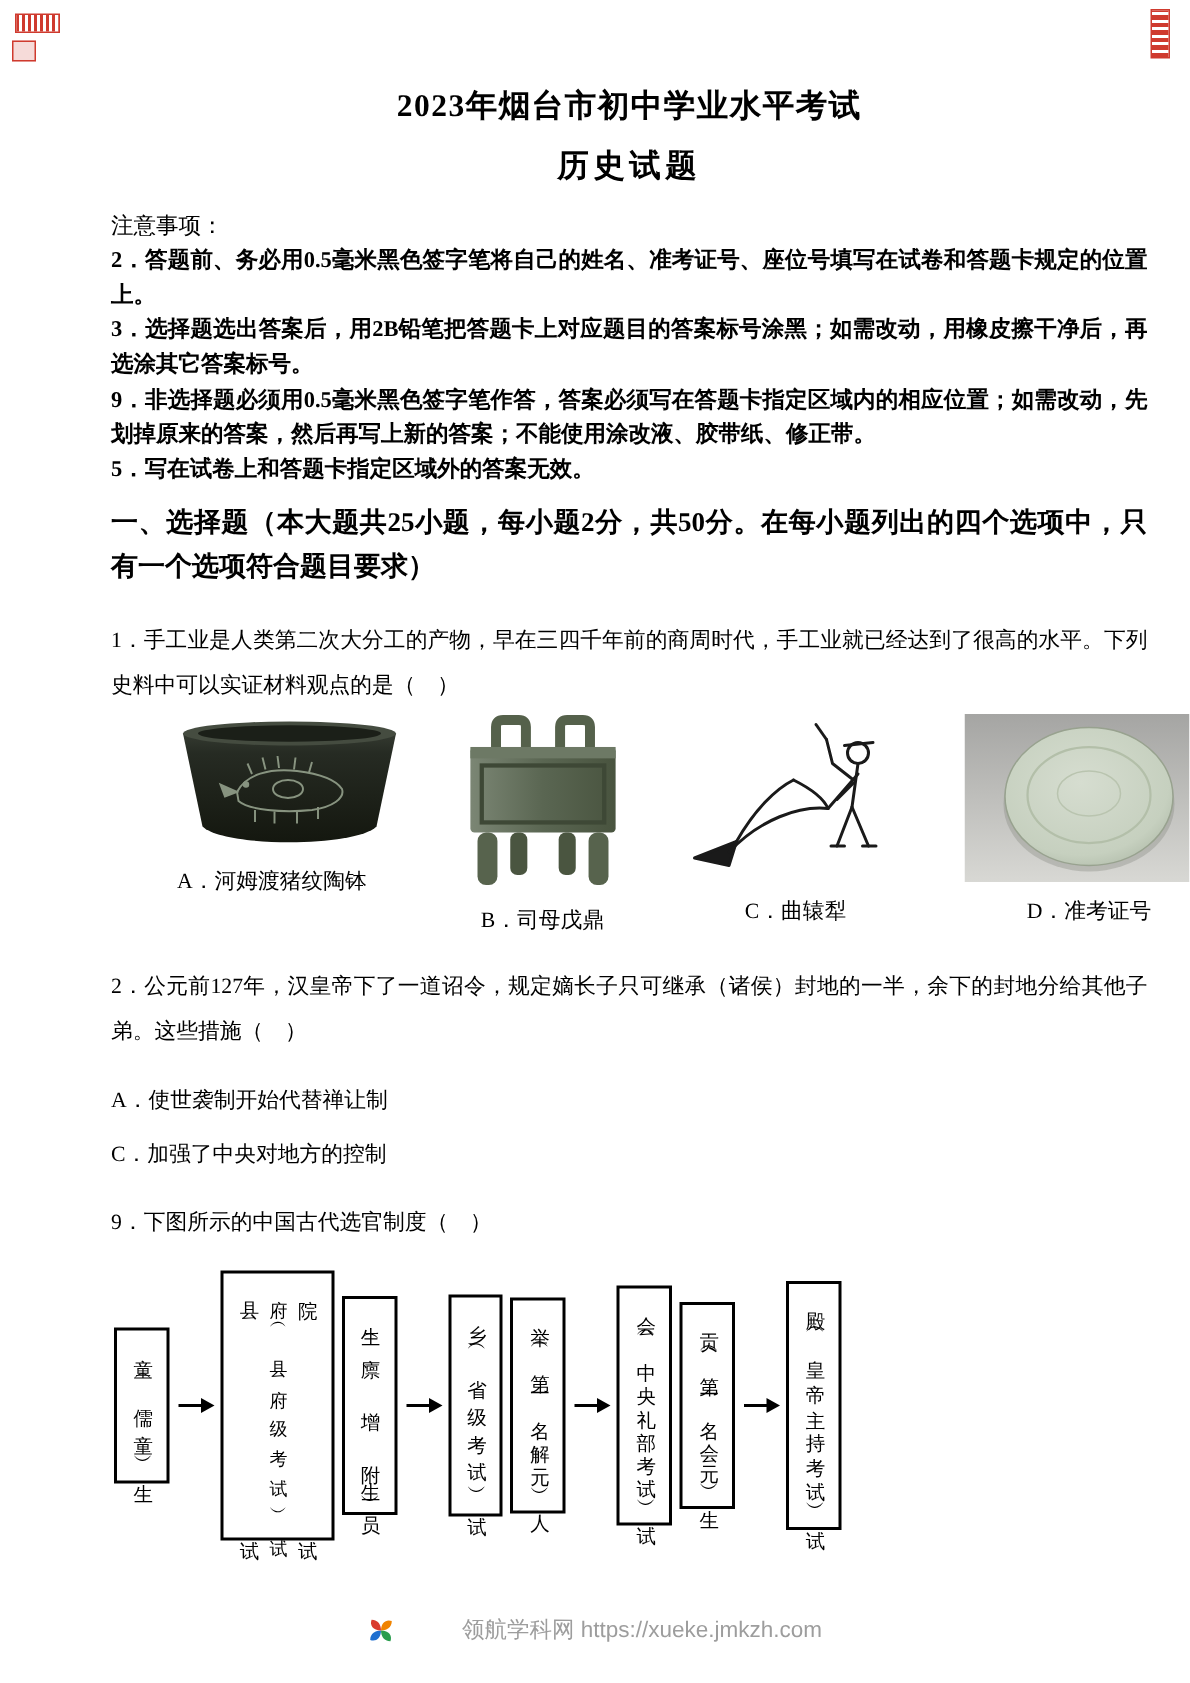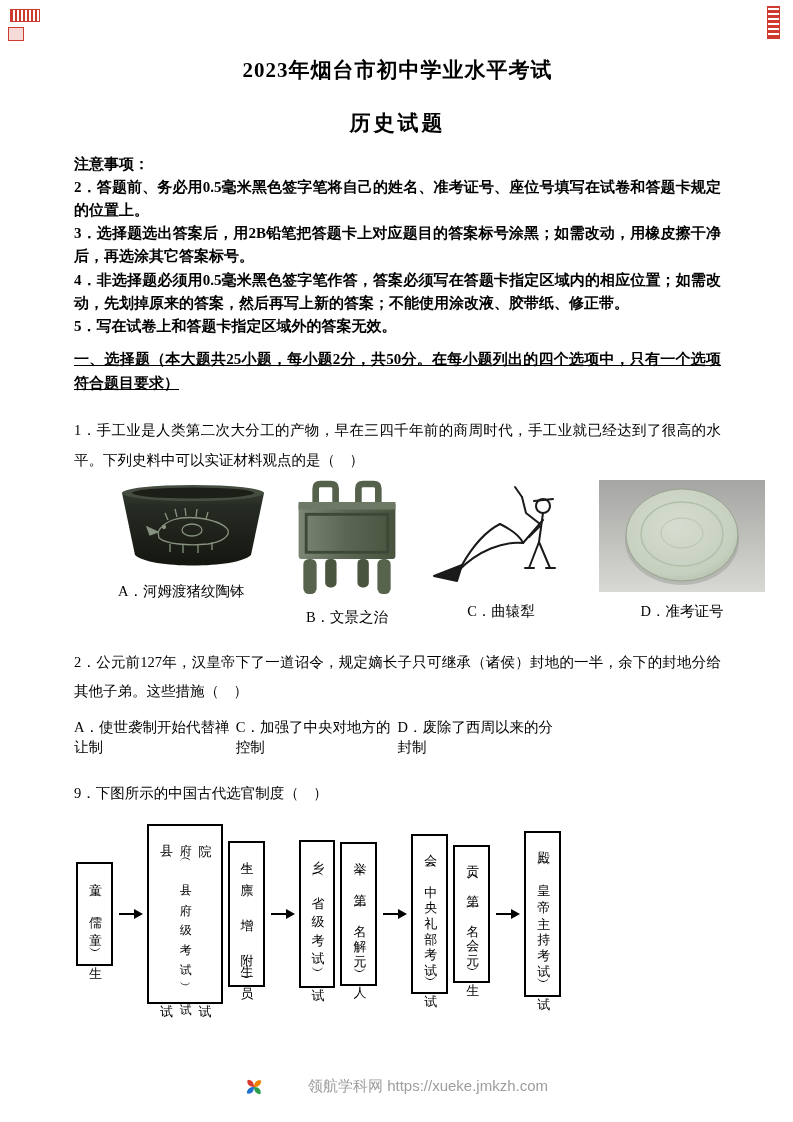--- a/index.html
+++ b/index.html
@@ -4,51 +4,51 @@
 <style>
   * { margin:0; padding:0; box-sizing:border-box; }
   html, body { background:#ffffff; }
   body {
     width:793px; height:1122px;
     font-family:"Liberation Serif","DejaVu Serif",serif;
     color:#000;
   }
   .page {
     position:relative; width:793px; height:1122px;
-    background:#fff; padding:56px 72px 0 74px; overflow:hidden;
+    background:#fff; padding:56px 28px 0 74px; overflow:hidden;
   }
 
   
   .stamp { position:absolute; }
   .stamp-a { left:10px; top:9px; width:30px; height:13px;
     border:1px solid #cf3a2e;
     background:repeating-linear-gradient(90deg,#cf3a2e 0 2px,transparent 2px 4px); }
   .stamp-b { left:8px; top:27px; width:16px; height:14px;
     border:1.5px solid #cf3a2e; background:rgba(207,58,46,.18); }
   .stamp-c { right:13px; top:6px; width:13px; height:33px;
     border:1px solid #cf3a2e;
     background:repeating-linear-gradient(0deg,#cf3a2e 0 3px,transparent 3px 5px); }
 
   .title   { text-align:center; font-size:21px; font-weight:bold; letter-spacing:1px; }
-  .subtitle{ text-align:center; font-size:21px; font-weight:bold; letter-spacing:3px; margin-top:25px; }
+  .subtitle{ text-align:center; font-size:21px; font-weight:bold; letter-spacing:3px; margin-top:12px; }
 
   .notice { margin-top:16px; }
-  .notice-heading { font-size:15px; font-weight:bold; line-height:1.5; }
+  .notice-heading { font-size:15px; font-weight:normal; line-height:1.5; }
   .notice-item { font-size:15px; font-weight:bold; line-height:1.55; text-align:justify; }
 
-  .section-heading { margin-top:9px; font-size:15px; font-weight:bold; line-height:1.6; text-align:justify;text-decoration:underline; }
+  .section-heading { margin-top:9px; font-size:18px; font-weight:bold; line-height:1.6; text-align:justify; }
 
   .qtext { margin-top:21px; font-size:14.5px; line-height:2.05; text-align:justify; }
 
   .figures { display:flex; justify-content:space-between; margin-top:4px; width:100%;margin-left:44px; }
   .figure { display:flex; flex-direction:column; align-items:center; }
   .figure.first { align-items:flex-start; }
   .figcap { font-size:14.5px; margin-top:10px; white-space:nowrap; }
 
-  .options2 { display:grid; grid-template-columns:1fr 1fr 1fr 1fr; row-gap:16px; margin-top:10px;
+  .options2 { display:grid; grid-template-columns:1fr; row-gap:16px; margin-top:20px;
     font-size:14.5px; line-height:1.4; }
 
   
   .flowchart { display:flex; align-items:center; margin-top:16px; margin-left:2px; }
   .fc-pair { display:flex; align-items:center; gap:5px; }
   .fc-box { border:2px solid #000; background:#fff; display:flex; justify-content:center;
     gap:5px; padding:8px 9px; flex-shrink:0; }
   .vtext { writing-mode:vertical-rl; text-orientation:mixed; height:100%;
     font-size:13px; line-height:1.15; text-align:justify; text-align-last:justify; }
   .vsmall { font-size:12px; }
@@ -72,21 +72,21 @@
   <div class="stamp stamp-b"></div>
   <div class="stamp stamp-c"></div>
 
   <h1 class="title">2023年烟台市初中学业水平考试</h1>
   <h2 class="subtitle">历史试题</h2>
 
   <div class="notice">
     <p class="notice-heading">注意事项：</p>
     <p class="notice-item">2．答题前、务必用0.5毫米黑色签字笔将自己的姓名、准考证号、座位号填写在试卷和答题卡规定的位置上。</p>
     <p class="notice-item">3．选择题选出答案后，用2B铅笔把答题卡上对应题目的答案标号涂黑；如需改动，用橡皮擦干净后，再选涂其它答案标号。</p>
-    <p class="notice-item">4．非选择题必须用0.5毫米黑色签字笔作答，答案必须写在答题卡指定区域内的相应位置；如需改动，先划掉原来的答案，然后再写上新的答案；不能使用涂改液、胶带纸、修正带。</p>
+    <p class="notice-item">9．非选择题必须用0.5毫米黑色签字笔作答，答案必须写在答题卡指定区域内的相应位置；如需改动，先划掉原来的答案，然后再写上新的答案；不能使用涂改液、胶带纸、修正带。</p>
     <p class="notice-item">5．写在试卷上和答题卡指定区域外的答案无效。</p>
   </div>
 
   <p class="section-heading">一、选择题（本大题共25小题，每小题2分，共50分。在每小题列出的四个选项中，只有一个选项符合题目要求）</p>
 
   <div class="question">
     <p class="qtext">1．手工业是人类第二次大分工的产物，早在三四千年前的商周时代，手工业就已经达到了很高的水平。下列史料中可以实证材料观点的是（　）</p>
 
     <div class="figures">
 
@@ -126,21 +126,21 @@
           <path d="M26,24 L26,7 Q26,2 31,2 L42,2 Q47,2 47,7 L47,24" fill="none" stroke="#55614b" stroke-width="7"></path>
           <path d="M71,24 L71,7 Q71,2 76,2 L87,2 Q92,2 92,7 L92,24" fill="none" stroke="#55614b" stroke-width="7"></path>
           <rect x="8" y="21" width="102" height="60" rx="3" fill="url(#gB)"></rect>
           <rect x="8" y="21" width="102" height="8" fill="#6d7965"></rect>
           <rect x="16" y="34" width="86" height="40" fill="none" stroke="#3e4836" stroke-width="3"></rect>
           <rect x="36" y="81" width="12" height="30" rx="5" fill="#4a5540"></rect>
           <rect x="70" y="81" width="12" height="30" rx="5" fill="#4a5540"></rect>
           <rect x="13" y="81" width="14" height="37" rx="6" fill="#57634d"></rect>
           <rect x="91" y="81" width="14" height="37" rx="6" fill="#57634d"></rect>
         </svg>
-        <figcaption class="figcap">B．文景之治</figcaption>
+        <figcaption class="figcap">B．司母戊鼎</figcaption>
       </figure>
 
       <figure class="figure">
         <svg width="150" height="112" viewBox="0 0 150 112">
           <g fill="none" stroke="#1a1a1a" stroke-width="2" stroke-linecap="round" stroke-linejoin="round">
             <path d="M8,96 L36,85 L31,101 Z" fill="#1a1a1a"></path>
             <path d="M31,92 C52,70 78,61 97,63"></path>
             <path d="M36,85 C48,64 62,50 74,44"></path>
             <path d="M74,44 C86,50 94,56 97,63"></path>
             <path d="M97,63 L117,40"></path>
@@ -180,21 +180,20 @@
       </figure>
 
     </div>
   </div>
 
   <div class="question">
     <p class="qtext">2．公元前127年，汉皇帝下了一道诏令，规定嫡长子只可继承（诸侯）封地的一半，余下的封地分给其他子弟。这些措施（　）</p>
     <div class="options2">
       <span>A．使世袭制开始代替禅让制</span>
       <span>C．加强了中央对地方的控制</span>
-      <span>D．废除了西周以来的分封制</span>
     </div>
   </div>
 
   <div class="question">
     <p class="qtext">9．下图所示的中国古代选官制度（　）</p>
 
     <div class="flowchart">
       <div class="fc-box h104">
         <span class="vtext">童（儒童）生</span>
       </div>

